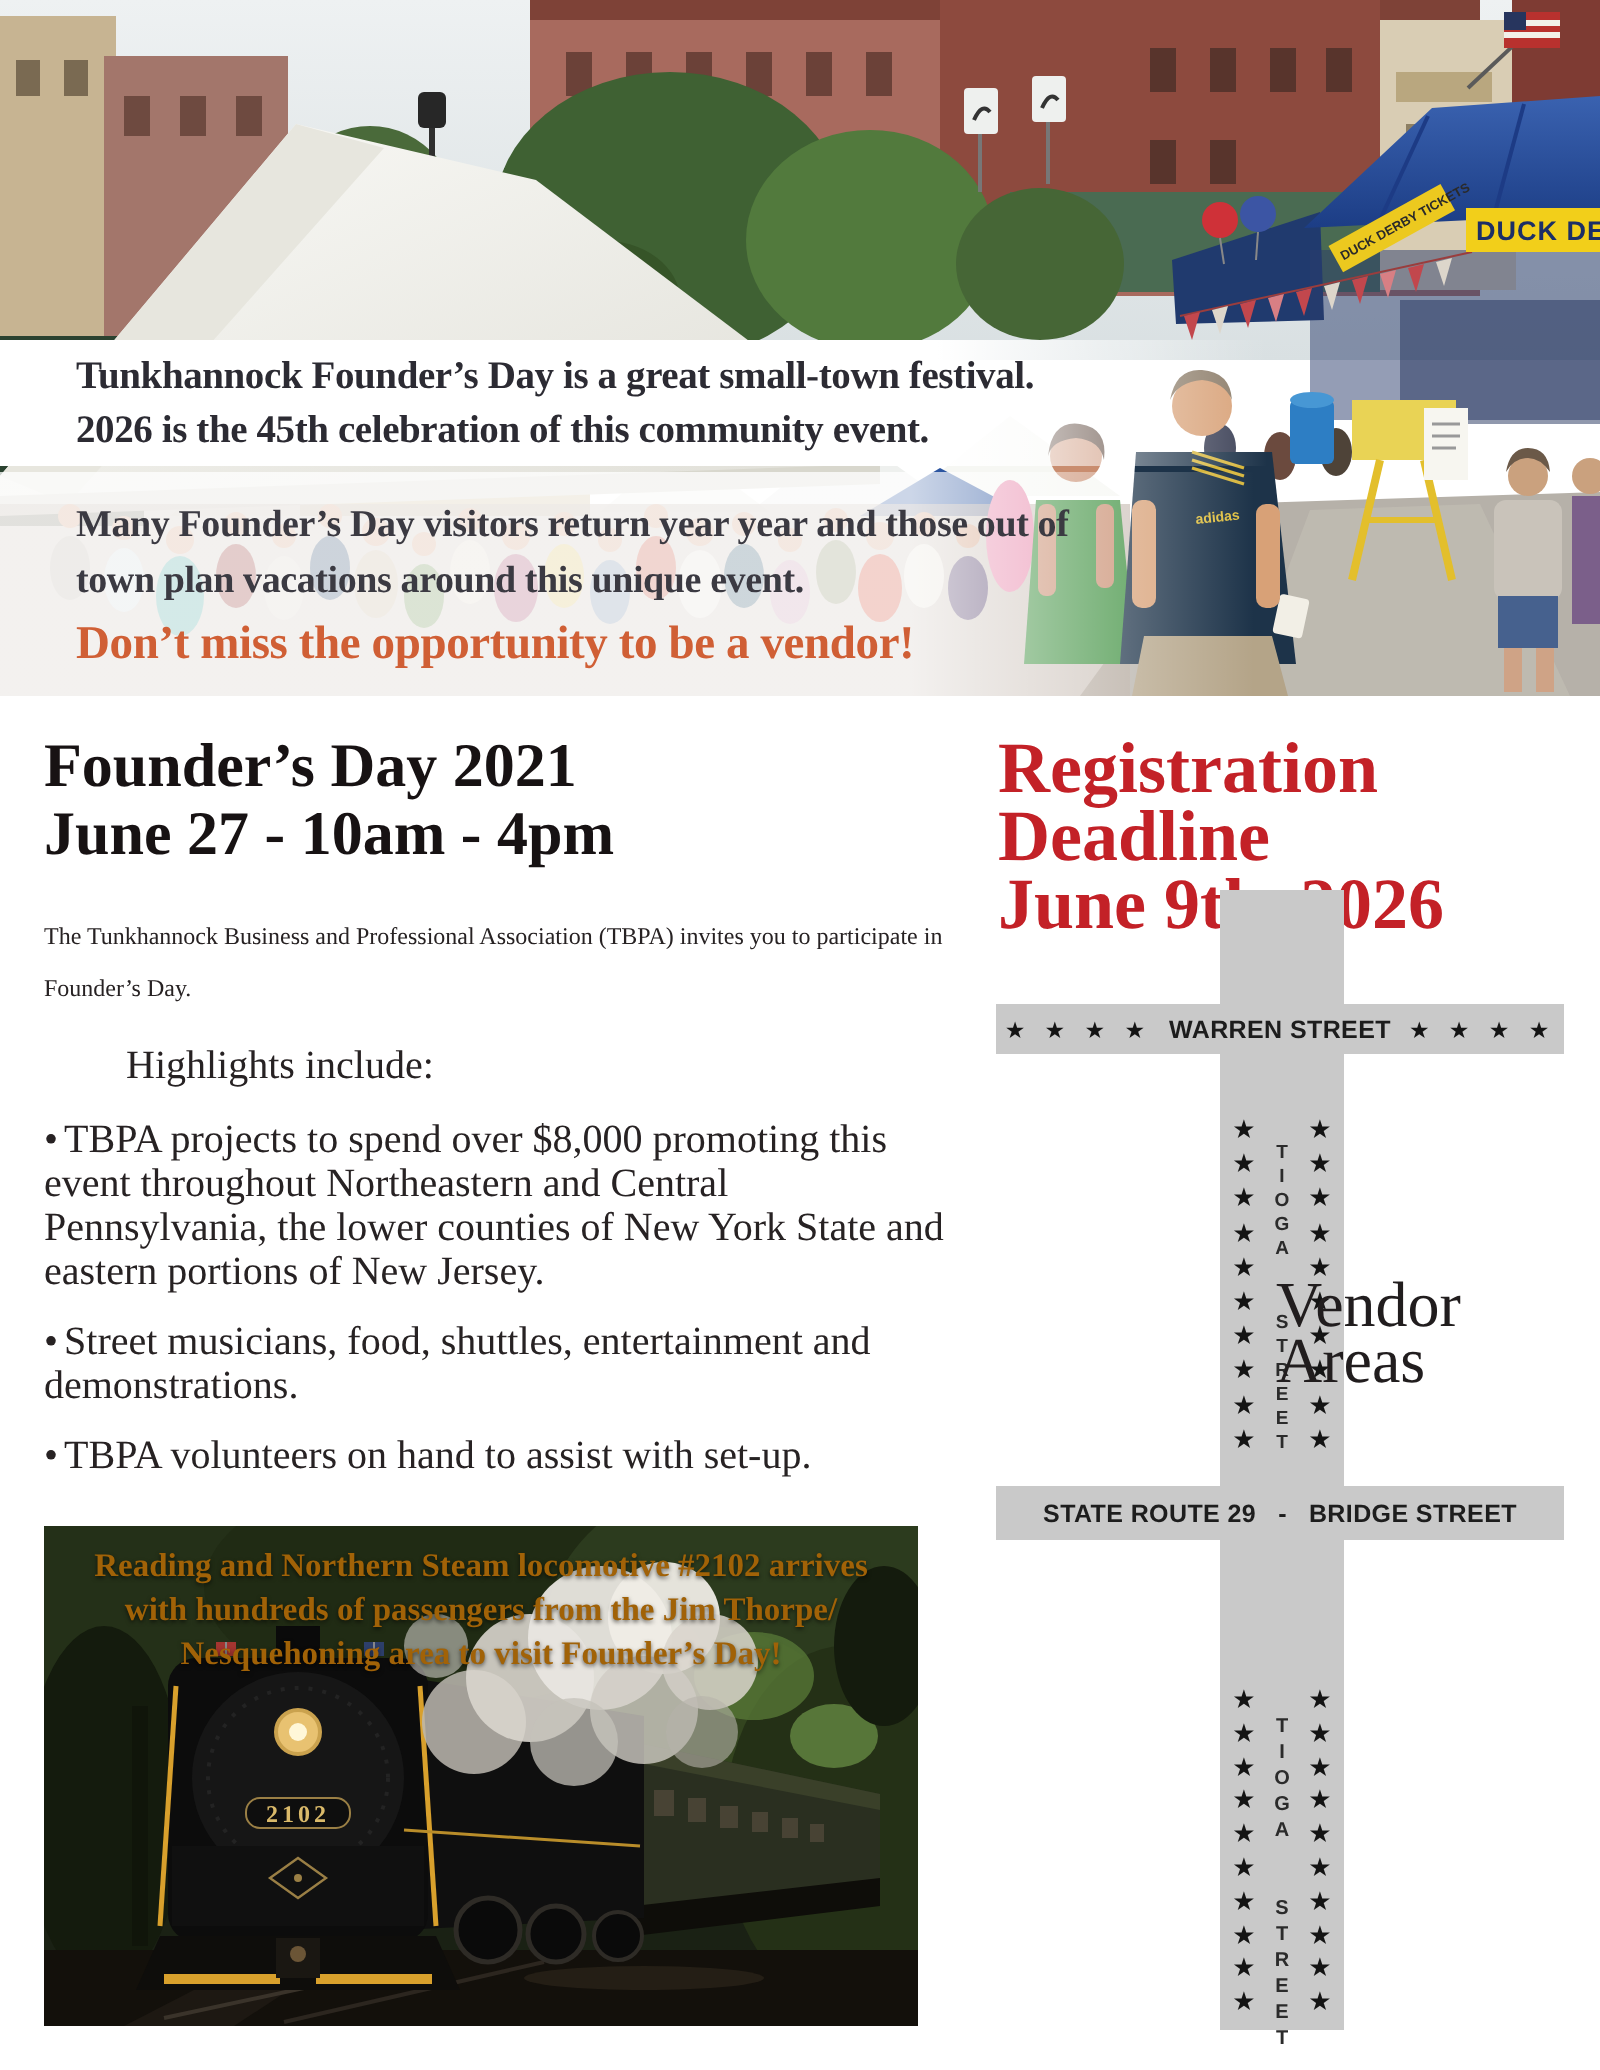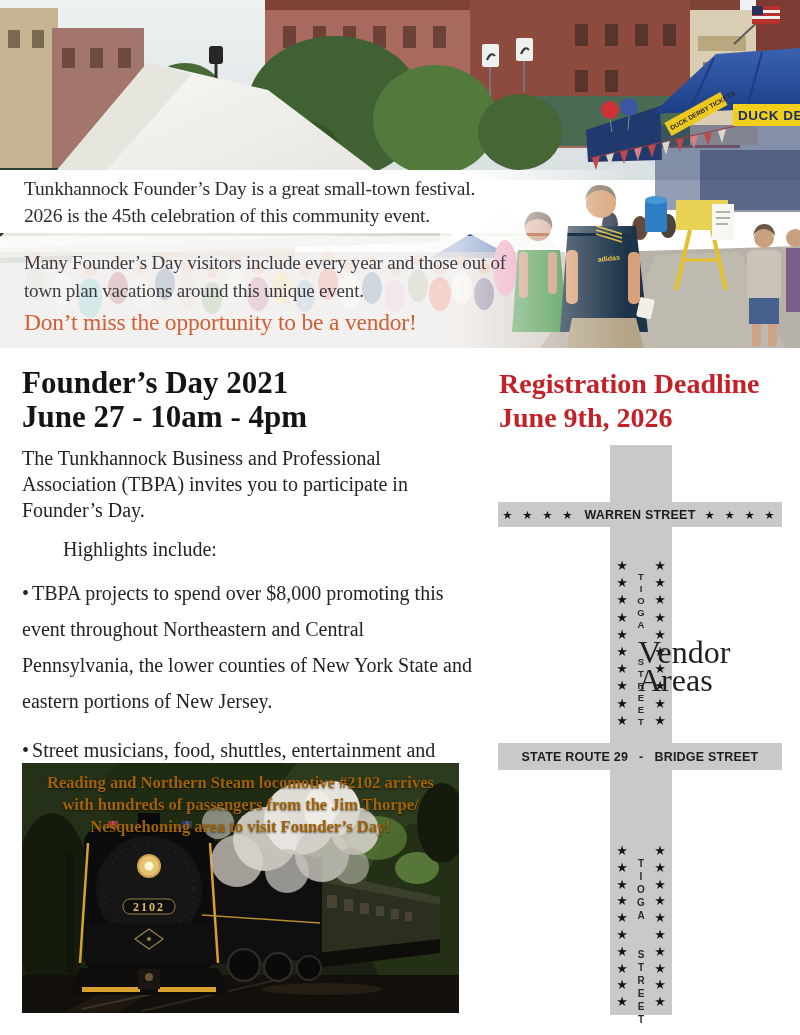--- a/index.html
+++ b/index.html
@@ -10,51 +10,51 @@
   }
   html,body{margin:0;padding:0;background:#e8e8e8;}
   .page{
     position:relative;width:800px;height:1035px;margin:0 auto;
     background:#ffffff;overflow:hidden;
     font-family:"Liberation Serif",serif;color:var(--body-text);
   }
   
   .hero{position:absolute;left:0;top:0;width:800px;height:348px;}
   .hero svg{display:block;}
-  .band{position:absolute;left:0;box-sizing:border-box;padding-left:24px;}
+  .band{position:absolute;left:0;box-sizing:border-box;padding-left:38px;font-weight:bold;}
   .band1{
     top:170px;width:660px;height:63px;padding-top:5px;
     background:linear-gradient(90deg,#ffffff 0%,#ffffff 71%,rgba(255,255,255,0) 96%);
   }
   .band1 .cap-line{font-size:19.5px;line-height:27px;letter-spacing:-0.2px;color:#2c2b33;}
   .band2{
     top:236px;width:660px;height:112px;padding-top:13px;
     background:linear-gradient(90deg,rgba(255,255,255,0.76) 0%,rgba(255,255,255,0.76) 69%,rgba(255,255,255,0) 95%);
   }
   .band2 .cap-line{font-size:19px;line-height:28px;letter-spacing:-0.2px;color:#3b3a42;}
   .cta{margin-top:4px;font-size:23.5px;letter-spacing:-0.2px;color:var(--accent-orange);}
   
   .leftcol{position:absolute;left:22px;top:366px;width:452px;}
   .title{font-weight:bold;font-size:31px;line-height:34px;color:#171213;}
-  .intro{margin-top:11px;font-size:20px;line-height:26px;}
+  .intro{margin-top:21px;font-size:12px;line-height:26px;}
   .highlights{margin-top:13px;font-size:20px;line-height:26px;margin-left:41px;}
-  .bullet{margin-top:13px;font-size:20px;line-height:36px;}
+  .bullet{margin-top:13px;font-size:20px;line-height:22px;}
   .bullet .marker{margin-right:3px;}
   
   .train{position:absolute;left:22px;top:763px;width:437px;height:250px;}
   .train svg{display:block;}
   .train-caption{
     position:absolute;top:9px;left:0;width:100%;text-align:center;
     color:#a16207;font-weight:bold;font-size:16.5px;line-height:22px;
     text-shadow:0 1px 2px rgba(0,0,0,0.6);
   }
   
   .deadline{
     position:absolute;left:499px;top:367px;width:295px;
-    font-weight:bold;font-size:28px;line-height:34px;color:var(--accent-red);
+    font-weight:bold;font-size:36px;line-height:34px;color:var(--accent-red);
   }
   .map{position:absolute;left:498px;top:445px;width:284px;height:570px;}
   .vbar{position:absolute;left:112px;top:0;width:62px;height:570px;background:var(--map-gray);}
   .hbar{
     position:absolute;left:0;width:284px;background:var(--map-gray);
     display:flex;align-items:center;justify-content:center;gap:9px;
   }
   .hbar-warren{top:57px;height:25px;}
   .hbar-bridge{top:298px;height:27px;}
   .street-label{
@@ -337,21 +337,21 @@
         <rect x="786" y="248" width="14" height="64" fill="#7b5f8a"></rect>
         <circle cx="795" cy="238" r="9" fill="#caa17e"></circle>
       </g>
     </svg>
 
     <div class="band band1">
       <div class="cap-line">Tunkhannock Founder’s Day is a great small-town festival.</div>
       <div class="cap-line">2026 is the 45th celebration of this community event.</div>
     </div>
     <div class="band band2">
-      <div class="cap-line">Many Founder’s Day visitors include every year and those out of</div>
+      <div class="cap-line">Many Founder’s Day visitors return year year and those out of</div>
       <div class="cap-line">town plan vacations around this unique event.</div>
       <div class="cta">Don’t miss the opportunity to be a vendor!</div>
     </div>
   </div>
 
   <div class="leftcol">
     <div class="title">
       <div>Founder’s Day 2021</div>
       <div>June 27 - 10am - 4pm</div>
     </div>

